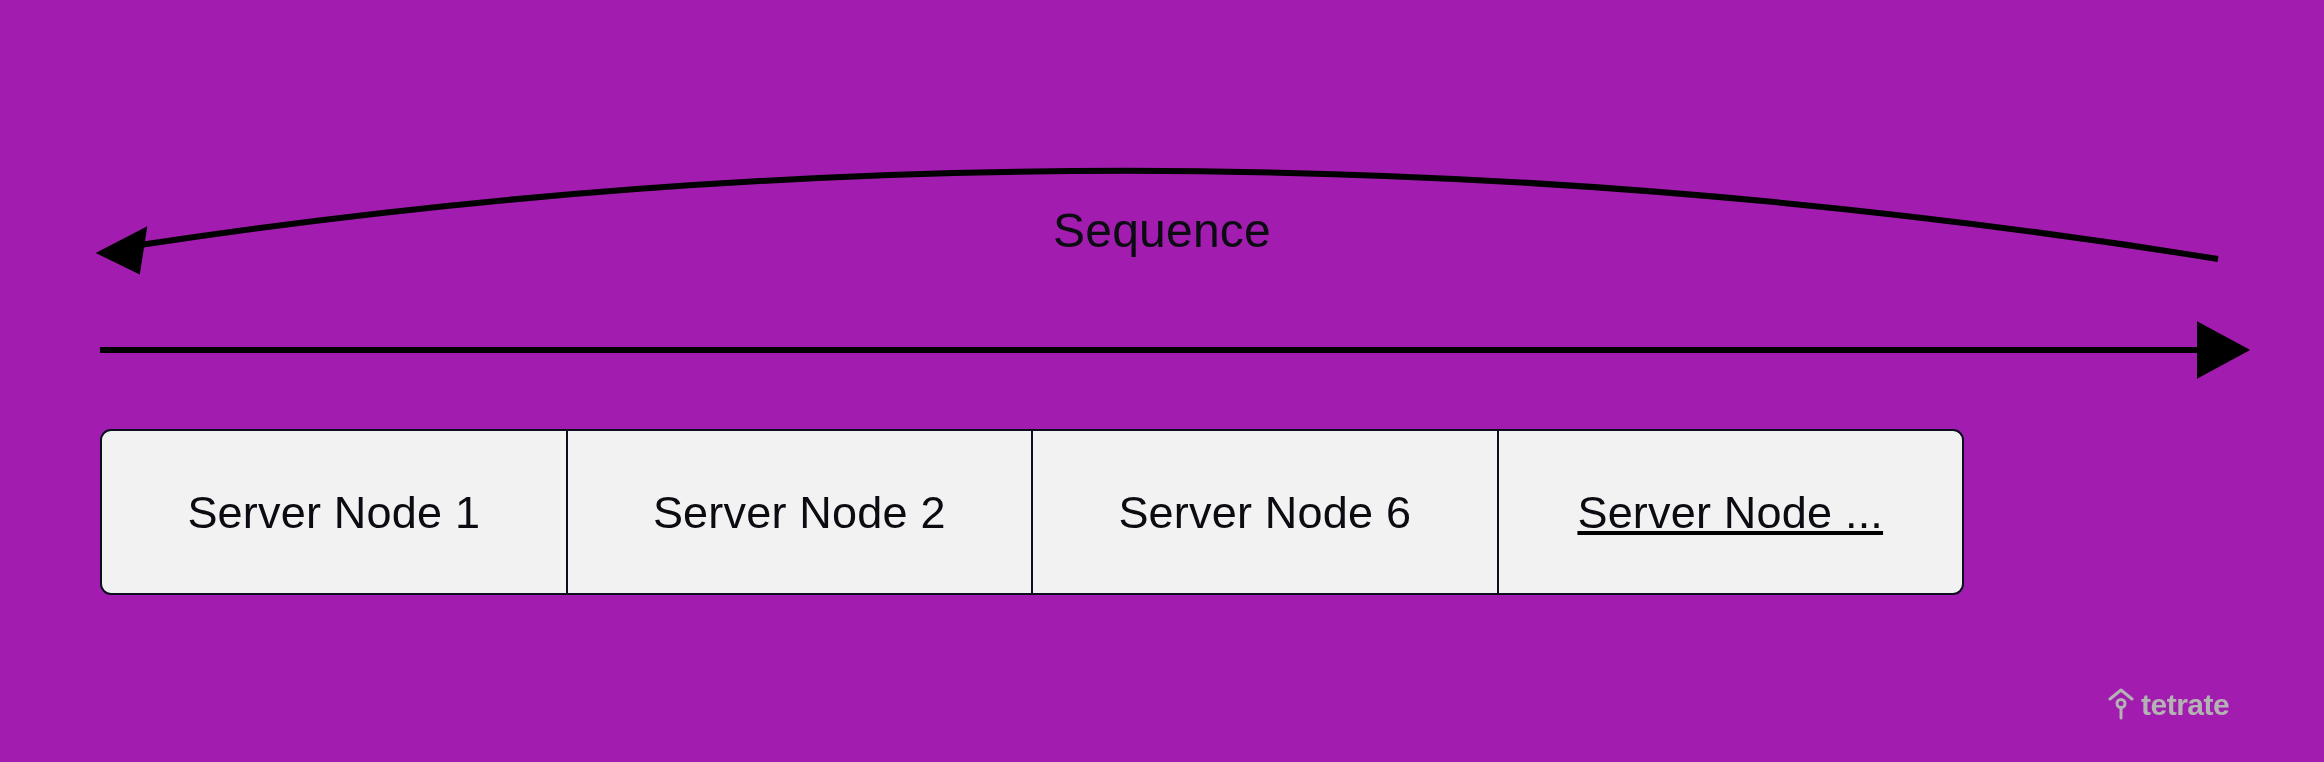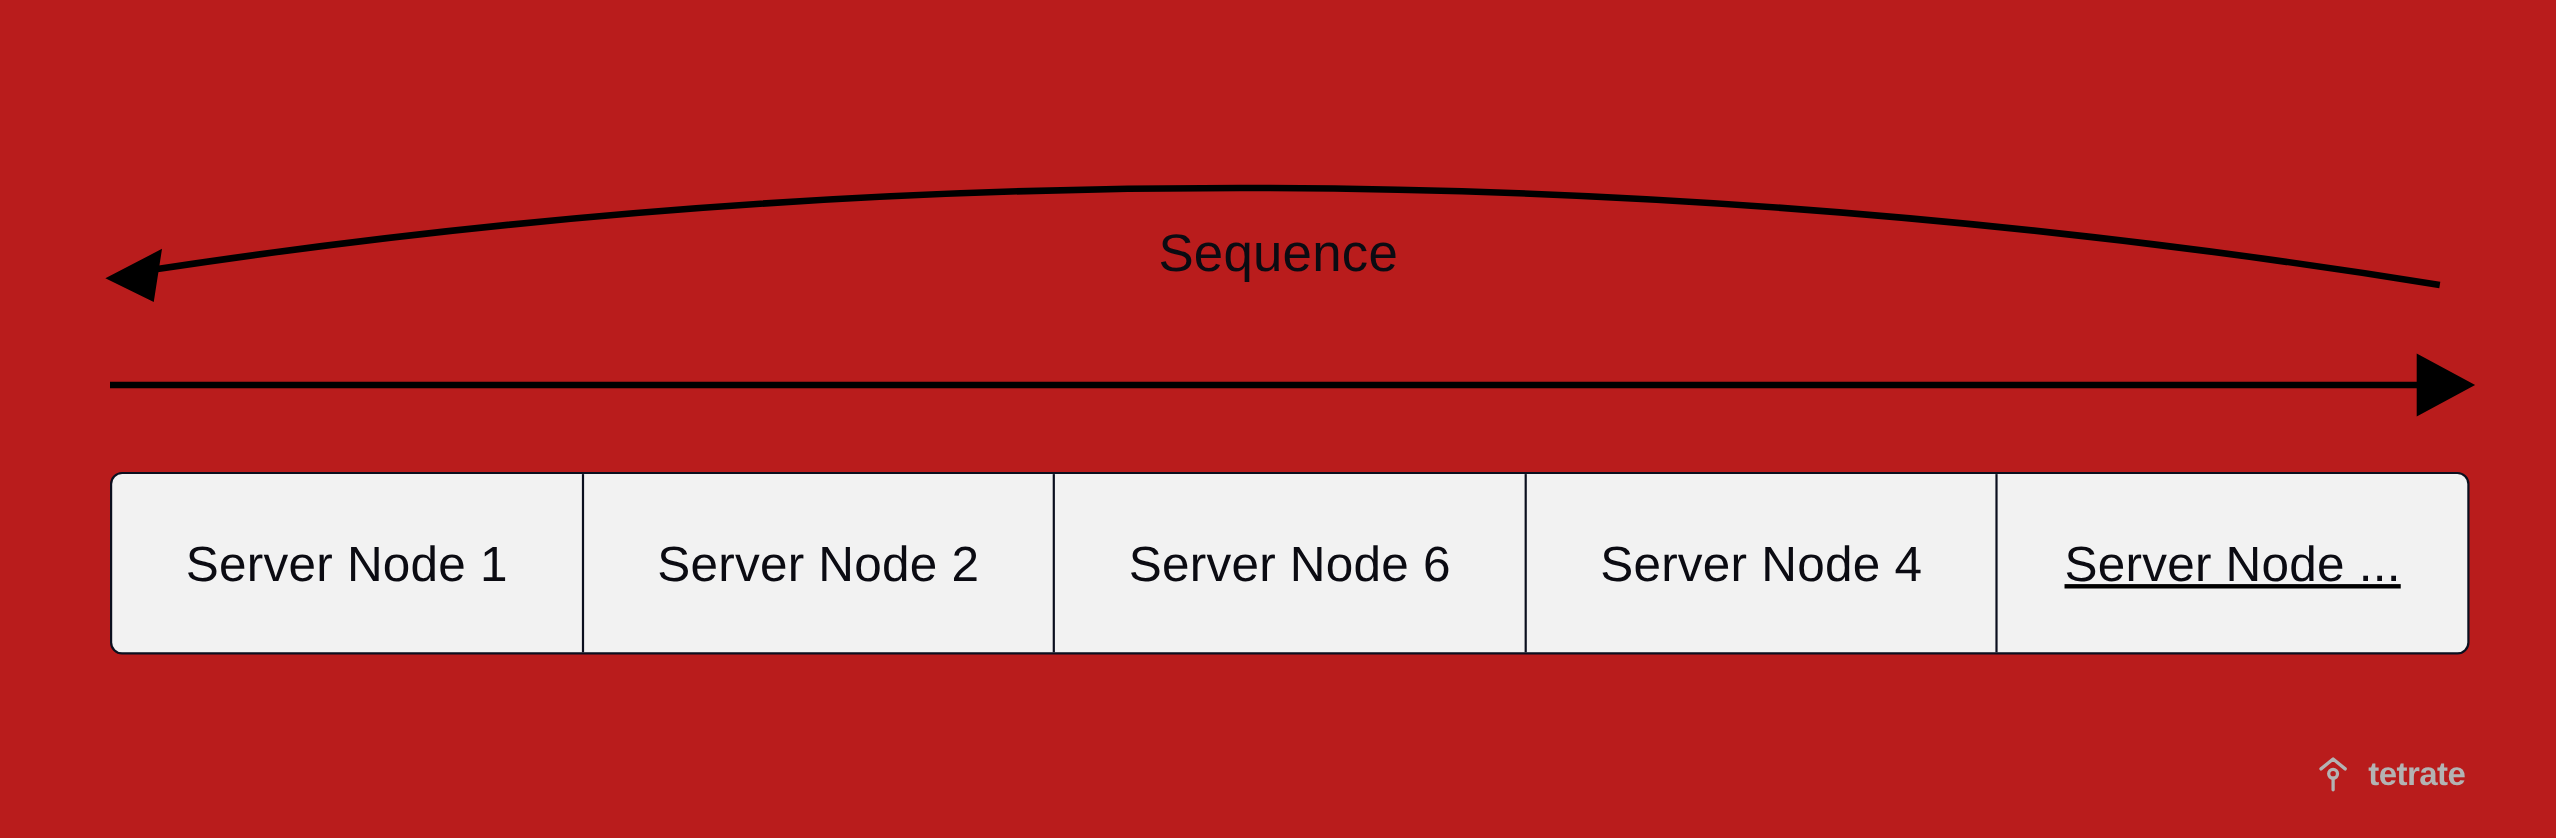--- a/index.html
+++ b/index.html
@@ -8,21 +8,21 @@
     background: #ffffff;
   }
   body {
     font-family: "Liberation Sans", sans-serif;
     -webkit-font-smoothing: antialiased;
   }
   #canvas {
     position: relative;
     width: 2324px;
     height: 762px;
-    background: #b91c1c;
+    background: #a21caf;
     overflow: hidden;
   }
   
   #vector-layer {
     position: absolute;
     left: 0;
     top: 0;
     width: 2324px;
     height: 762px;
     pointer-events: none;
@@ -38,21 +38,21 @@
     line-height: 1;
     letter-spacing: 0.2px;
     color: #0b0b12;
     white-space: nowrap;
   }
   
   #node-strip {
     position: absolute;
     left: 100px;
     top: 429px;
-    width: 2145px;
+    width: 1864px;
     height: 166px;
     box-sizing: border-box;
     display: flex;
     background: #f2f2f2;
     border: 2.5px solid #0b0f1e;
     border-radius: 11px;
   }
   .node-cell {
     flex: 1 1 0;
     display: flex;
@@ -81,21 +81,20 @@
     display: flex;
     align-items: center;
     gap: 7px;
   }
   #watermark-text {
     font-size: 30px;
     font-weight: 700;
     color: #b3b3b3;
     letter-spacing: -0.5px;
     line-height: 1;
-    margin-left: 12px;
   }
 </style>
 </head>
 <body>
 
 <div id="canvas">
 
   <svg id="vector-layer" viewBox="0 0 2324 762" width="2324" height="762" xmlns="http://www.w3.org/2000/svg">
 
     <g>
@@ -115,23 +114,20 @@
     <div class="node-cell">
       <span class="node-label">Server Node 1</span>
     </div>
     <div class="node-cell">
       <span class="node-label">Server Node 2</span>
     </div>
     <div class="node-cell">
       <span class="node-label">Server Node 6</span>
     </div>
     <div class="node-cell">
-      <span class="node-label">Server Node 4</span>
-    </div>
-    <div class="node-cell">
       <span class="node-label">Server Node ...</span>
     </div>
   </div>
 
   <div id="watermark">
     <svg width="26" height="34" viewBox="0 0 26 34" xmlns="http://www.w3.org/2000/svg">
       <path d="M2 11 L13 2 L24 11" fill="none" stroke="#b3b3b3" stroke-width="3" stroke-linecap="round" stroke-linejoin="round"></path>
       <circle cx="13" cy="15.5" r="4" fill="none" stroke="#b3b3b3" stroke-width="3"></circle>
       <path d="M13 19.5 L13 30" fill="none" stroke="#b3b3b3" stroke-width="3" stroke-linecap="round"></path>
     </svg>

